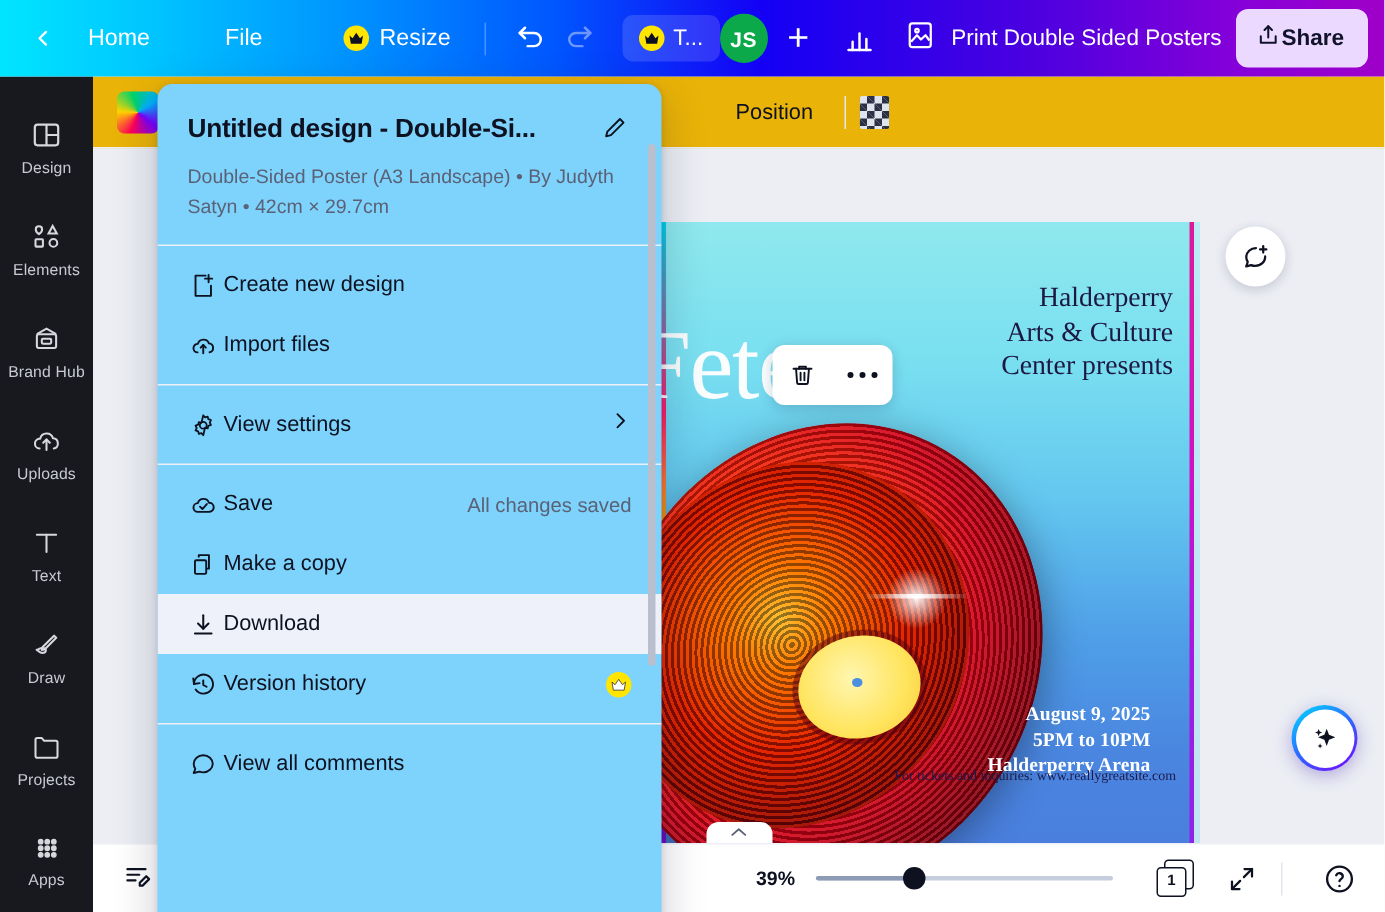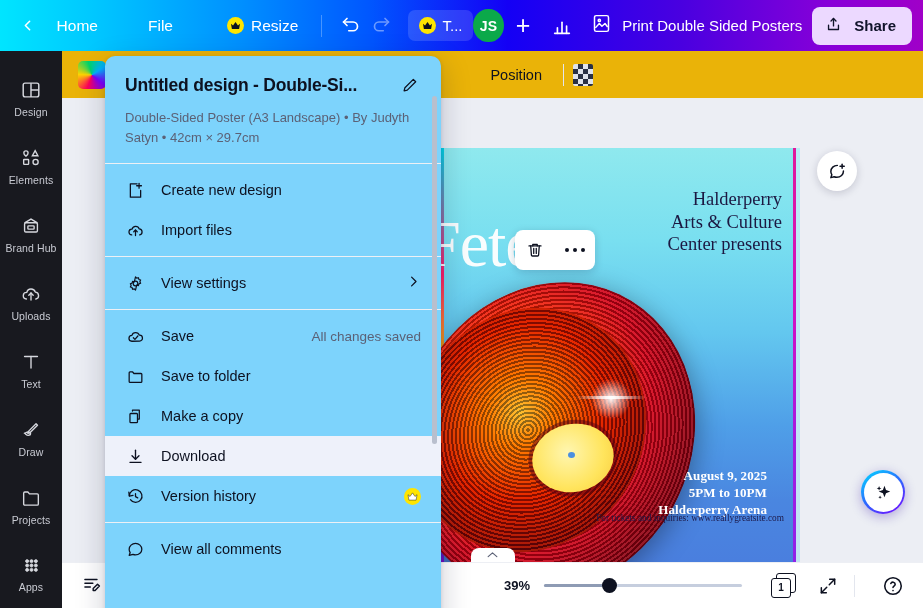--- a/index.html
+++ b/index.html
@@ -43,21 +43,21 @@
   .avatar { width: 33px; height: 33px; border-radius: 50%; background: #0ba94a;
             color: #fff; font-size: 14px; font-weight: 700; display: flex;
             align-items: center; justify-content: center; letter-spacing: .3px;
             border: 2px solid rgba(255,255,255,.0); cursor: pointer; }
   .plusbtn { width: 30px; height: 30px; display: flex; align-items: center;
              justify-content: center; margin-left: 6px; cursor: pointer;
              font-size: 25px; font-weight: 300; line-height: 1; }
   .tb-doc { display: flex; align-items: center; gap: 10px; margin-left: 4px;
             padding: 6px 10px; border-radius: 7px; cursor: pointer; }
   .tb-doc-title { font-size: 15px; color: #fff; white-space: nowrap; }
-  .share-btn { display: flex; align-items: center; gap: 12px; background: #ecd9ff;
+  .share-btn { display: flex; align-items: center; gap: 0; background: #ecd9ff;
                color: #10132a; font-size: 15px; font-weight: 600;
                padding: 9px 16px 9px 13px; border-radius: 8px; margin-right: 11px;
                cursor: pointer; }
 
   
   .rail {
     position: absolute; left: 0; top: 51px; width: 62px; height: 557px;
     background: #18191f; display: flex; flex-direction: column;
     align-items: center; padding-top: 14px; z-index: 30;
   }
@@ -237,21 +237,21 @@
   .menu-head { padding: 17px 20px 15px 20px; border-bottom: 1px solid #eef0f5; }
   .menu-title-row { display: flex; align-items: center; justify-content: space-between; gap: 10px; }
   .menu-title { font-size: 17.5px; font-weight: 700; color: #0d1120; letter-spacing: -.2px;
                 white-space: nowrap; overflow: hidden; text-overflow: ellipsis; }
   .pencil { width: 24px; height: 24px; display: flex; align-items: center;
             justify-content: center; cursor: pointer; flex: none; }
   .menu-sub { margin-top: 11px; font-size: 13px; color: #5b6176; line-height: 1.55; }
   .mgroup { border-bottom: 1px solid #eef0f5; padding: 6px 0; }
   .mgroup.last { border-bottom: none; }
   .mitem { display: flex; align-items: center; height: 40px; padding: 0 20px;
-           cursor: pointer; gap: 15px; }
+           cursor: pointer; gap: 3px; }
   .mitem.active { background: #eef1fa; }
   .mitem .mlabel { font-size: 14.5px; color: #0d1120; flex: 1 1 auto; white-space: nowrap; }
   .mitem .mright { font-size: 13.5px; color: #5b6176; }
   .mitem .micon { width: 21px; display: flex; align-items: center; justify-content: center; flex: none; }
   .mitem svg { stroke: #0d1120; }
   .pro-dot { width: 17px; height: 17px; border-radius: 50%; background: #ffe500;
              display: flex; align-items: center; justify-content: center; flex: none; }
   .menu-scroll { position: absolute; right: 4px; top: 40px; width: 5px; height: 348px;
                  background: #b9bfcd; border-radius: 3px; cursor: pointer; }
   .clip-last { height: 34px; overflow: hidden; }
@@ -590,28 +590,20 @@
           <svg width="19" height="19" viewBox="0 0 24 24" fill="none" stroke="#0d1120" stroke-width="1.6" stroke-linecap="round" stroke-linejoin="round">
               <path d="M7.4 18a3.7 3.7 0 0 1 .1-7.4 4.9 4.9 0 0 1 9.3-.3 3.8 3.8 0 0 1 .4 7.6z"></path>
               <polyline points="9.3 13.6 11.3 15.6 15 11.4"></polyline>
             </svg>
         </span>
         <span class="mlabel">Save</span>
         <span class="mright">All changes saved</span>
       </div>
       <div class="mitem">
         <span class="micon">
-          <svg width="19" height="19" viewBox="0 0 24 24" fill="none" stroke="#0d1120" stroke-width="1.6" stroke-linejoin="round">
-              <path d="M4 18.2V7.4c0-.6.5-1.1 1.1-1.1h3.3l1.6 1.9h8.9c.6 0 1.1.5 1.1 1.1v8.9c0 .6-.5 1.1-1.1 1.1H5.1c-.6 0-1.1-.5-1.1-1.1z"></path>
-            </svg>
-        </span>
-        <span class="mlabel">Save to folder</span>
-      </div>
-      <div class="mitem">
-        <span class="micon">
           <svg width="19" height="19" viewBox="0 0 24 24" fill="none" stroke="#0d1120" stroke-width="1.6" stroke-linejoin="round" stroke-linecap="round">
               <path d="M8.2 5.2V3.9h8.6v11.4h-1.5"></path>
               <rect x="5" y="8.2" width="9.5" height="11.5" rx="1.1"></rect>
             </svg>
         </span>
         <span class="mlabel">Make a copy</span>
       </div>
       <div class="mitem active">
         <span class="micon">
           <svg width="19" height="19" viewBox="0 0 24 24" fill="none" stroke="#0d1120" stroke-width="1.7" stroke-linecap="round" stroke-linejoin="round">

